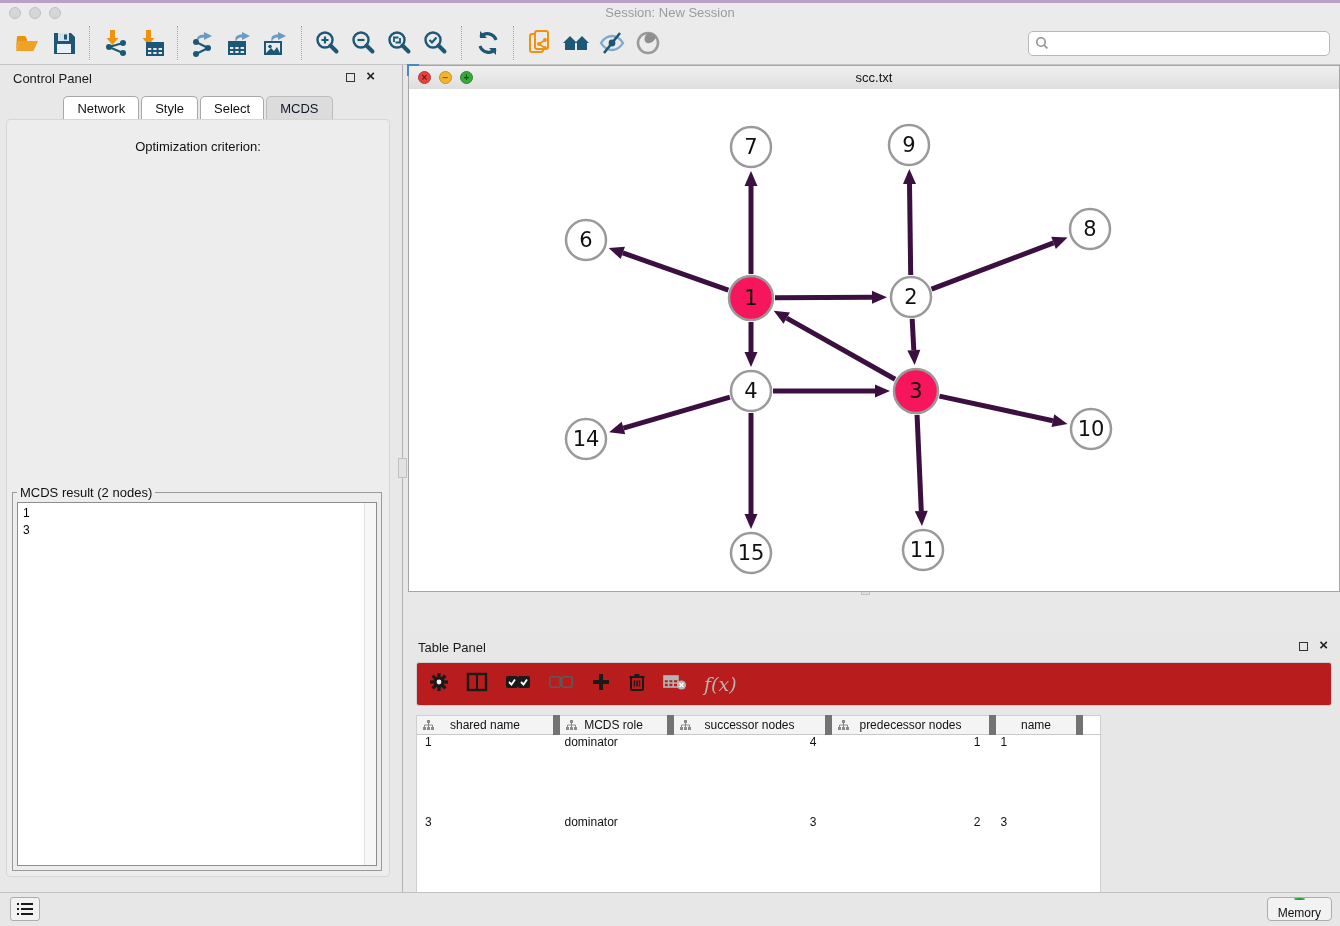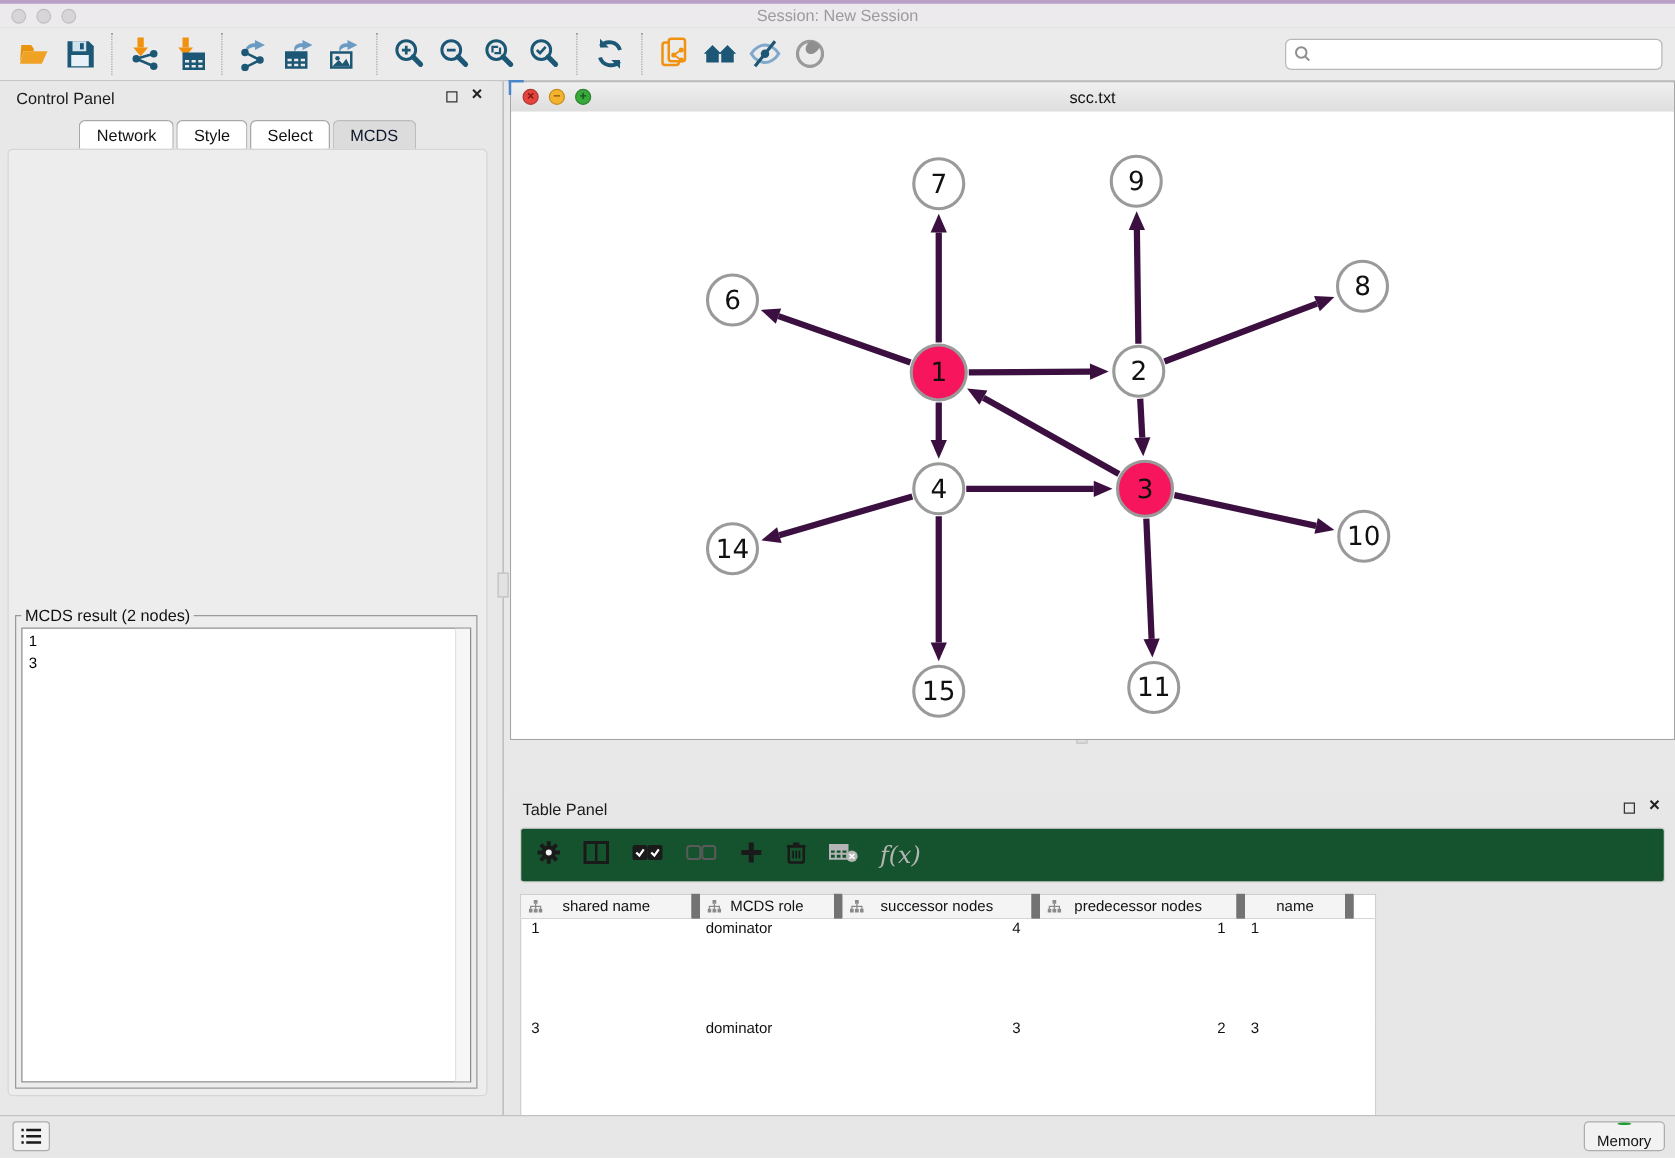--- a/index.html
+++ b/index.html
@@ -14,21 +14,21 @@
   
   .toolbar{position:absolute;left:0;top:22px;right:0;height:43px;background:#ebebeb;border-bottom:1px solid #c5c5c5;
            display:flex;align-items:center;padding:0 10px;box-sizing:border-box;}
   .tb-icon{width:36px;height:36px;display:flex;align-items:center;justify-content:center;flex:0 0 auto;}
   .tb-sep{width:1px;height:34px;border-left:1px dotted #a5a5a5;margin:0 7px;flex:0 0 auto;}
   .searchbox{margin-left:auto;width:288px;height:23px;background:#fff;border:1px solid #b8b8b8;border-radius:5px;
              display:flex;align-items:center;padding:0 6px;}
   .searchbox input{border:none;outline:none;flex:1;font-size:12px;background:transparent;margin-left:4px;}
   
   .control-panel{position:absolute;left:0;top:65px;width:396px;height:828px;background:#e8e8e8;}
-  .cp-header{position:absolute;left:0;top:0;right:0;height:26px;}
+  .cp-header{position:absolute;left:0;top:0;right:11px;height:26px;}
   .panel-title{position:absolute;left:13px;top:6px;font-size:13px;color:#1a1a1a;}
   .float-btn{position:absolute;top:8px;width:9px;height:9px;border:1.5px solid #333;box-sizing:border-box;}
   .close-btn{position:absolute;top:2px;font-size:15px;font-weight:bold;color:#222;line-height:18px;}
   .cp-tabs{position:absolute;left:0;top:31px;width:100%;display:flex;justify-content:center;}
   .tab{font-size:13px;padding:4px 13px 3px;background:#fff;border:1px solid #a8a8a8;border-bottom:none;
        border-radius:5px 5px 0 0;margin:0 1px;color:#111;}
   .tab.active{background:#dcdcdc;color:#0f172a;border-color:#bcbcbc;}
   .cp-body{position:absolute;left:6px;right:6px;top:54px;bottom:16px;background:#ededed;border:1px solid #d6d6d6;border-radius:4px;}
   .opt-label{text-align:center;margin-top:19px;font-size:13px;color:#111;}
   .dropdown{position:relative;margin:9px auto 0;width:308px;height:22px;background:#fff;border:1px solid #ababab;border-radius:4px;
@@ -49,21 +49,21 @@
   .net-window{position:absolute;left:408px;top:65px;right:0;height:527px;border:1px solid #a5a5a5;box-sizing:border-box;background:#fff;}
   .net-titlebar{position:absolute;left:0;top:0;right:0;height:23px;background:linear-gradient(#f0f0f0,#dedede);border-bottom:1px solid #9e9e9e;}
   .net-title{position:absolute;left:0;right:0;top:4px;text-align:center;font-size:13px;color:#111;}
   .mac-btn{position:absolute;top:5px;width:13px;height:13px;border-radius:50%;box-sizing:border-box;
            display:flex;align-items:center;justify-content:center;font-size:10px;font-weight:bold;line-height:13px;}
   .focus-corner{position:absolute;left:-2px;top:-2px;width:9px;height:9px;border-left:3px solid #4a86c8;border-top:3px solid #4a86c8;}
   .net-canvas{position:absolute;left:0;top:23px;right:0;bottom:0;background:#fff;}
   .net-canvas svg{position:absolute;left:0;top:0;}
   
   .table-panel{position:absolute;left:408px;top:593px;right:0;bottom:33px;background:#e7e7e7;margin-top:40px;}
-  .tp-toolbar{position:absolute;left:8px;right:8px;top:29px;height:44px;background:#14532d;border:1px solid #d0d0d0;border-radius:3px;
+  .tp-toolbar{position:absolute;left:8px;right:8px;top:29px;height:44px;background:#b91c1c;border:1px solid #d0d0d0;border-radius:3px;
               display:flex;align-items:center;padding-left:12px;box-sizing:border-box;gap:17px;}
   .fx-label{font-size:19px;color:#b5b5b5;font-family:"DejaVu Serif","Liberation Serif",serif;font-style:italic;}
   .node-table{position:absolute;left:8px;right:8px;top:82px;height:180px;background:#fff;border:1px solid #cfcfcf;
               border-collapse:collapse;table-layout:fixed;font-size:12px;}
   .node-table th{background:#f4f4f4;border-right:7px solid #737373;border-bottom:1px solid #c9c9c9;font-weight:normal;
                  height:18px;position:relative;text-align:center;color:#111;padding:0;}
   .node-table th .tree-ic{position:absolute;left:6px;top:4px;}
   .node-table td{height:16px;padding:0 12px 0 8px;color:#111;border:none;}
   .node-table tbody tr{vertical-align:top;}
   .tp-tabs{position:absolute;left:0;right:0;bottom:9px;display:flex;justify-content:center;}
@@ -238,20 +238,21 @@
     <span class="float-btn" style="right:30px"></span>
     <span class="close-btn" style="right:10px">×</span>
   </div>
   <div class="cp-tabs">
     <span class="tab">Network</span>
     <span class="tab">Style</span>
     <span class="tab">Select</span>
     <span class="tab active">MCDS</span>
   </div>
   <div class="cp-body">
+    <div class="opt-label">Optimization criterion:</div>
     <div class="result-field">
       <span class="result-legend">MCDS result (2 nodes)</span>
       <div class="result-list">
           <div>1</div>
           <div>3</div>
         </div>
       <div class="result-scroll"></div>
     </div>
   </div>
 </div>

